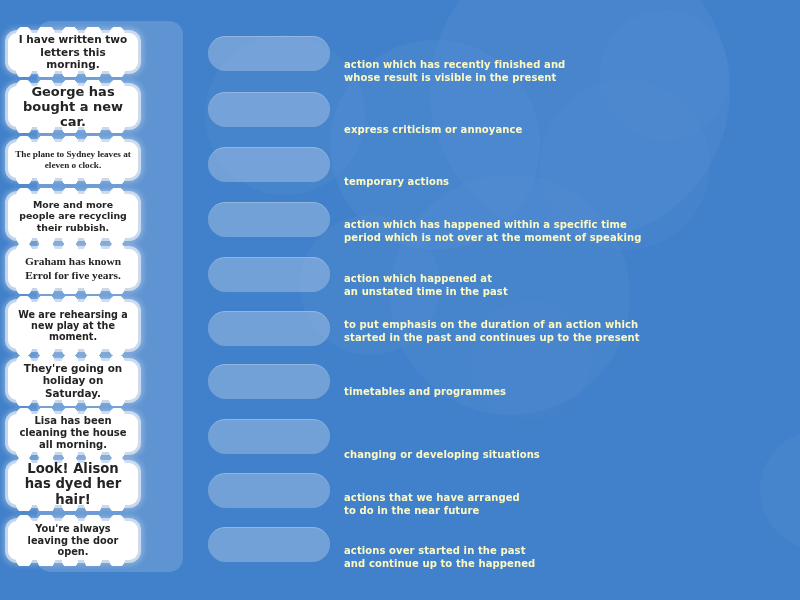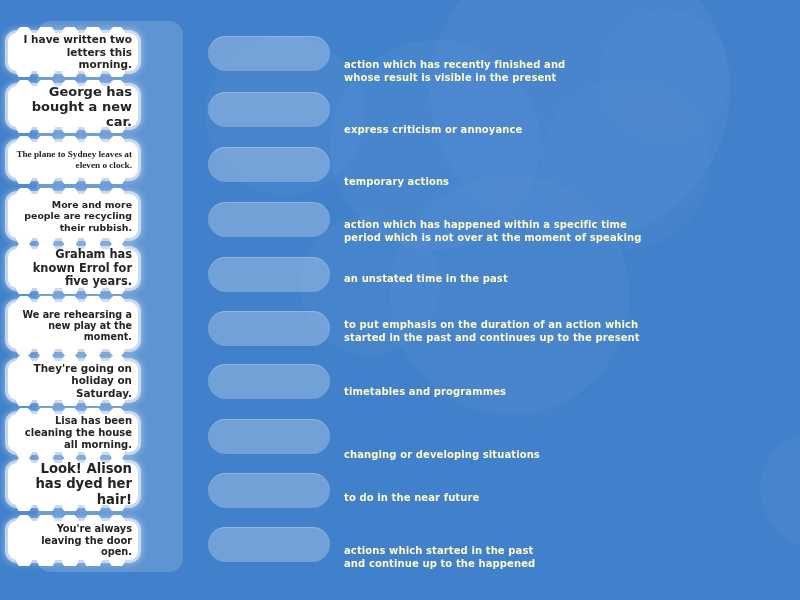--- a/index.html
+++ b/index.html
@@ -61,21 +61,21 @@
   .card {
     position: absolute;
     left: 8px;
     width: 130px;
     box-sizing: border-box;
     background: #ffffff;
     border-radius: 9px;
     display: flex;
     align-items: center;
     justify-content: center;
-    text-align: right;
+    text-align: center;
     color: #242424;
     font-weight: bold;
     line-height: 1.18;
     padding: 4px 6px;
     box-shadow:
       0 0 0 3px rgba(255,255,255,0.55),
       0 0 6px 4px rgba(255,255,255,0.40),
       0 2px 4px rgba(20,50,90,0.25);
   }
   
@@ -149,21 +149,21 @@
       </div>
       <div class="card" style="top: 86px; height: 41px; font-size: 13px;">
         <span class="card-text">George has bought a new car.</span>
       </div>
       <div class="card" style="top: 142px; height: 36px; font-size: 9.2px; font-family: Liberation Serif, serif;">
         <span class="card-text">The plane to Sydney leaves at eleven o clock.</span>
       </div>
       <div class="card" style="top: 194px; height: 44px; font-size: 9.4px;">
         <span class="card-text">More and more people are recycling their rubbish.</span>
       </div>
-      <div class="card" style="top: 249px; height: 39px; font-size: 11.4px;">
+      <div class="card" style="top: 249px; height: 39px; font-size: 11.4px; font-family: Liberation Serif, serif;">
         <span class="card-text">Graham has known Errol for five years.</span>
       </div>
       <div class="card" style="top: 302px; height: 47px; font-size: 9.6px;">
         <span class="card-text">We are rehearsing a new play at the moment.</span>
       </div>
       <div class="card" style="top: 361px; height: 39px; font-size: 10.4px;">
         <span class="card-text">They're going on holiday on Saturday.</span>
       </div>
       <div class="card" style="top: 414px; height: 38px; font-size: 10px;">
         <span class="card-text">Lisa has been cleaning the house all morning.</span>
@@ -198,34 +198,36 @@
         <span class="line">express criticism or annoyance</span>
       </div>
       <div class="definition" style="top: 152px;">
         <span class="line">temporary actions</span>
       </div>
       <div class="definition" style="top: 195px;">
         <span class="line">action which has happened within a specific time</span>
         <span class="line">period which is not over at the moment of speaking</span>
       </div>
       <div class="definition" style="top: 249px;">
+        <span class="line">action which happened at</span>
         <span class="line">an unstated time in the past</span>
       </div>
       <div class="definition" style="top: 295px;">
         <span class="line">to put emphasis on the duration of an action which</span>
         <span class="line">started in the past and continues up to the present</span>
       </div>
       <div class="definition" style="top: 362px;">
         <span class="line">timetables and programmes</span>
       </div>
       <div class="definition" style="top: 425px;">
         <span class="line">changing or developing situations</span>
       </div>
       <div class="definition" style="top: 468px;">
+        <span class="line">actions that we have arranged</span>
         <span class="line">to do in the near future</span>
       </div>
       <div class="definition" style="top: 521px;">
-        <span class="line">actions which started in the past</span>
+        <span class="line">actions over started in the past</span>
         <span class="line">and continue up to the happened</span>
       </div>
     </div>
 
 </div>
 
 </body></html>

